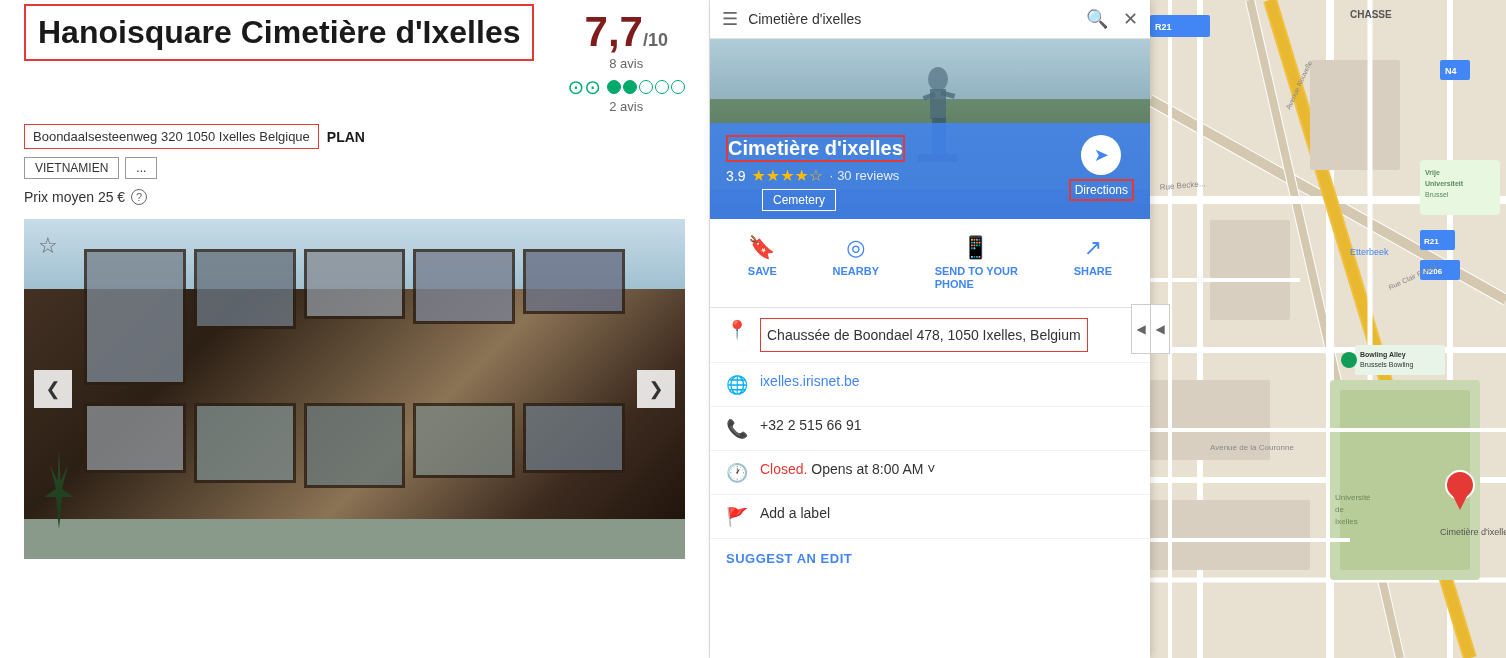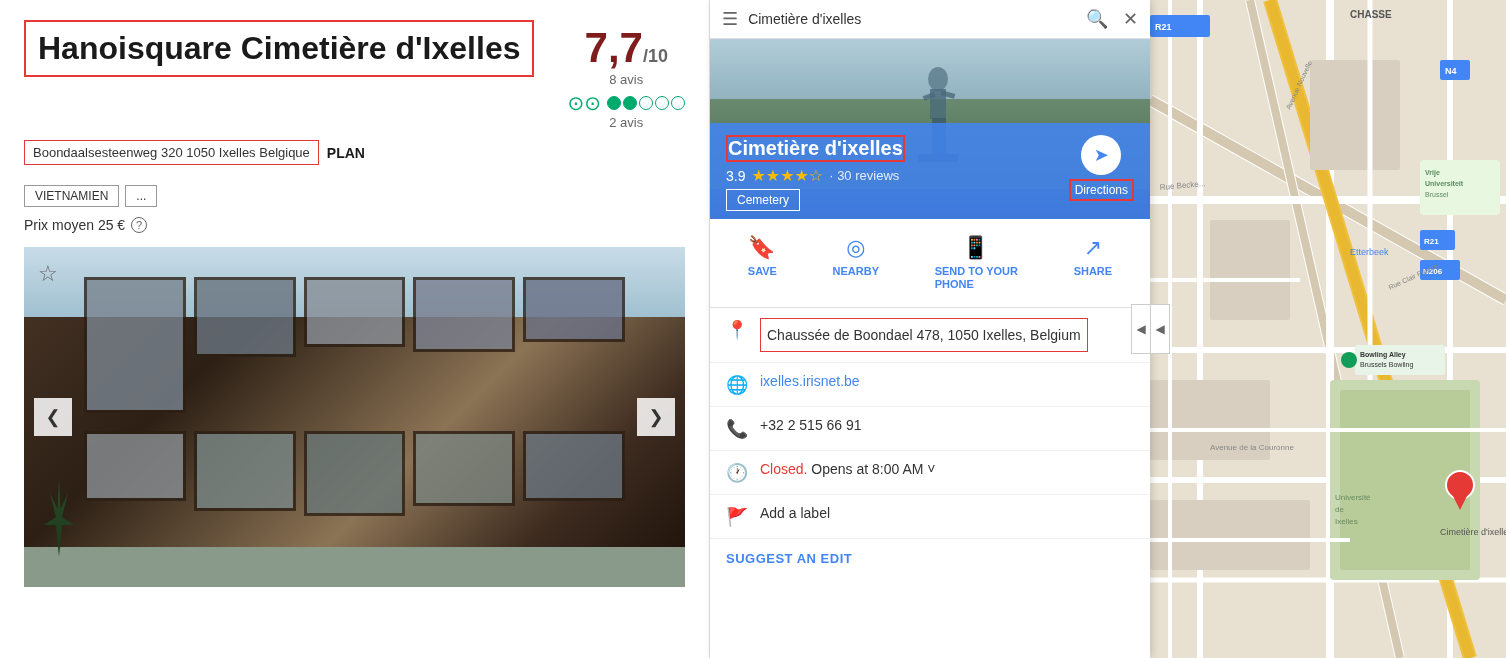--- a/index.html
+++ b/index.html
@@ -2,21 +2,21 @@
 <html><head>
   <meta charset="utf-8">
   <style>
     * { box-sizing: border-box; margin: 0; padding: 0; }
     body { font-family: Arial, sans-serif; background: #fff; display: flex; width: 1506px; height: 658px; overflow: hidden; }
 
     
     .left-panel {
       width: 710px;
       flex-shrink: 0;
-      padding: 20px 24px;
+      padding: 4px 24px;
       border-right: 1px solid #e0e0e0;
       overflow: hidden;
     }
     .restaurant-title {
       border: 2px solid #e53935;
       padding: 8px 12px;
       font-size: 32px;
       font-weight: bold;
       color: #1a1a1a;
       margin-bottom: 12px;
@@ -76,21 +76,21 @@
     .plan-link {
       font-size: 14px;
       font-weight: bold;
       color: #1a1a1a;
       text-decoration: none;
     }
     .tags-row {
       display: flex;
       align-items: center;
       gap: 6px;
-      margin-top: 20px;
+      margin-top: 8px;
     }
     .tag-btn {
       border: 1px solid #999;
       padding: 3px 10px;
       font-size: 12px;
       color: #333;
       background: #fff;
       cursor: pointer;
     }
     .prix-row {
@@ -490,21 +490,21 @@
     </svg>
 
     <div class="gm-photo-overlay">
       <div>
         <div class="gm-place-name">Cimetière d'ixelles</div>
         <div class="gm-rating-row" style="background:transparent;padding:4px 0 0 0;text-align:center;">
           <span class="gm-rating-num" style="font-size:14px;color:#fff;">3.9</span>
           <span class="gm-stars">★★★★☆</span>
           <span class="gm-reviews">· 30 reviews</span>
         </div>
-        <div style="margin-top:4px;">
+        <div style="margin-top:4px;margin-left:36px;">
           <span class="gm-category-tag">Cemetery</span>
         </div>
       </div>
       <div class="gm-directions-btn">
         <div class="gm-dir-circle">➤</div>
         <div class="gm-dir-label">Directions</div>
       </div>
     </div>
   </div>
 

